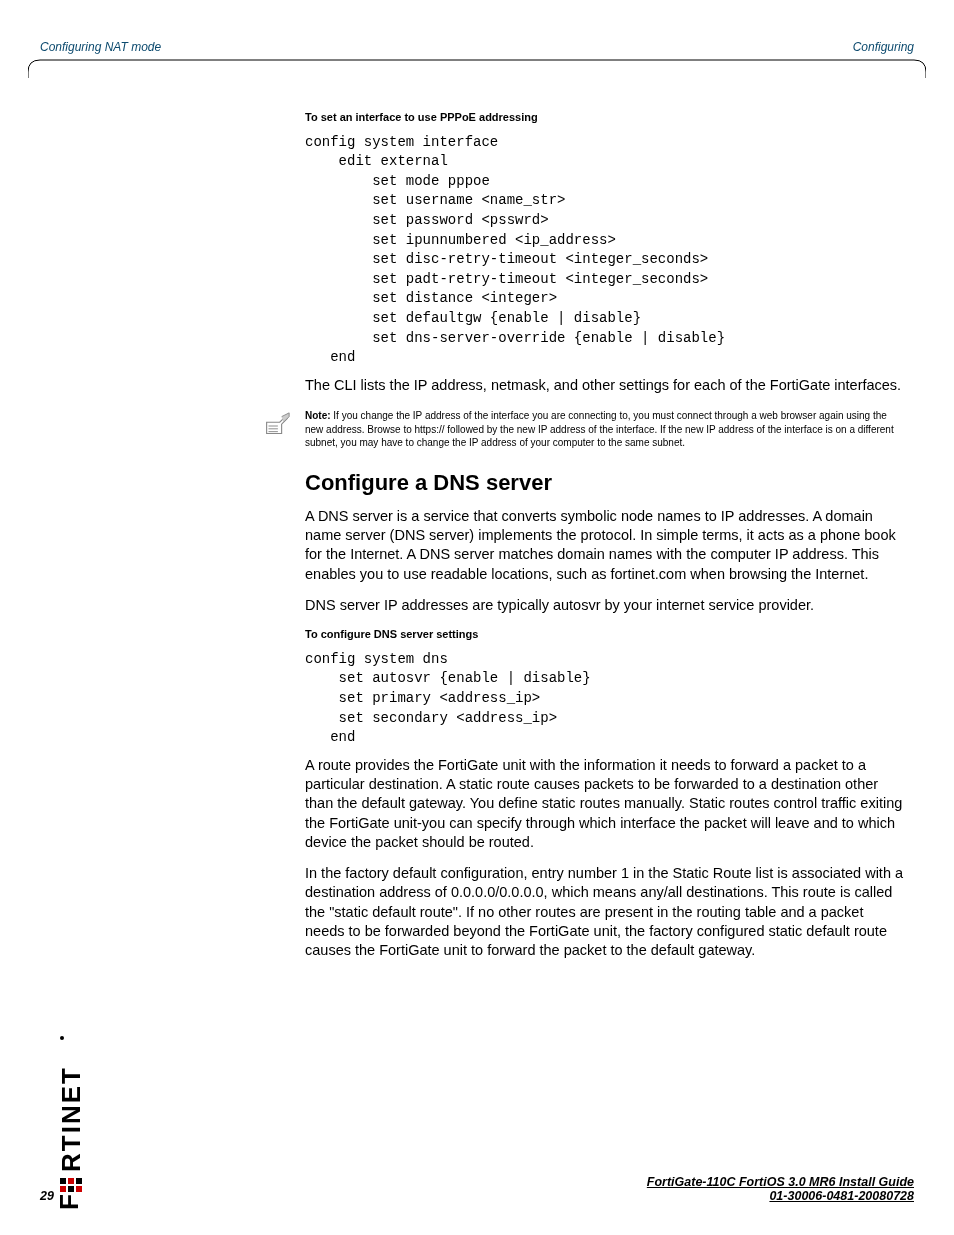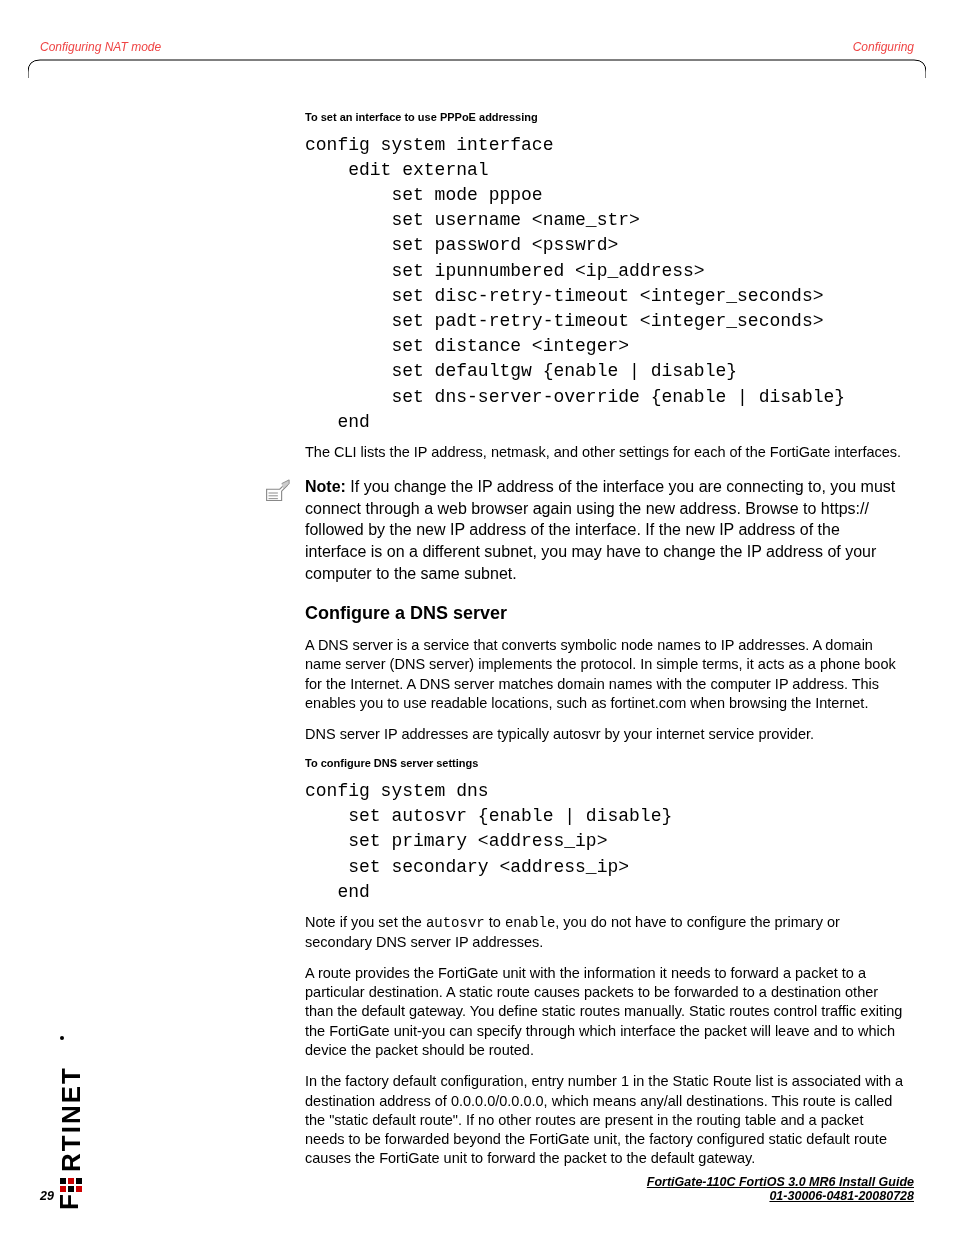--- a/index.html
+++ b/index.html
@@ -12,21 +12,21 @@
     position: relative;
     color: #000;
   }
   .hdr {
     position: absolute;
     top: 40px;
     left: 40px;
     right: 40px;
     font-style: italic;
     font-size: 12px;
-    color: #ef4444;
+    color: #0c4a6e;
     display: flex;
     justify-content: space-between;
   }
   .hdr-line {
     position: absolute;
     top: 58px;
     left: 28px;
     right: 28px;
     height: 20px;
   }
@@ -39,33 +39,33 @@
     font-size: 14.5px;
     line-height: 1.33;
   }
   h4.bold-run {
     font-size: 11px;
     font-weight: bold;
     margin: 0 0 8px 0;
   }
   pre.code {
     font-family: "Courier New", monospace;
-    font-size: 18px;
+    font-size: 14px;
     line-height: 1.4;
     margin: 0 0 8px 0;
     white-space: pre;
   }
   p.body { margin: 5px 0 12px 0; }
   h3.section {
-    font-size: 18px;
+    font-size: 22px;
     font-weight: bold;
     margin: 18px 0 10px 0;
   }
   .note-block { margin: 14px 0 14px 0; }
-  .note-text { font-size: 16px; line-height: 1.35; }
+  .note-text { font-size: 10px; line-height: 1.35; }
   .note-text b { font-weight: bold; }
   .note-icon {
     position: absolute;
     left: -44px;
     top: 2px;
     width: 30px;
     height: 30px;
   }
   code.inline { font-family: "Courier New", monospace; font-size: 14px; }
   .footer {
@@ -132,23 +132,20 @@
 
   <h3 class="section">Configure a DNS server</h3>
   <p class="body">A DNS server is a service that converts symbolic node names to IP addresses. A domain name server (DNS server) implements the protocol. In simple terms, it acts as a phone book for the Internet. A DNS server matches domain names with the computer IP address. This enables you to use readable locations, such as fortinet.com when browsing the Internet.</p>
   <p class="body">DNS server IP addresses are typically autosvr by your internet service provider.</p>
   <h4 class="bold-run">To configure DNS server settings</h4>
   <pre class="code">config system dns
     set autosvr {enable | disable}
     set primary &lt;address_ip&gt;
     set secondary &lt;address_ip&gt;
    end</pre>
-  <p class="body">
-    <span>Note if you set the </span><code class="inline">autosvr</code><span> to </span><code class="inline">enable</code><span>, you do not have to configure the primary or secondary DNS server IP addresses.</span>
-  </p>
 
   <p class="body">A route provides the FortiGate unit with the information it needs to forward a packet to a particular destination. A static route causes packets to be forwarded to a destination other than the default gateway. You define static routes manually. Static routes control traffic exiting the FortiGate unit-you can specify through which interface the packet will leave and to which device the packet should be routed.</p>
   <p class="body">In the factory default configuration, entry number 1 in the Static Route list is associated with a destination address of 0.0.0.0/0.0.0.0, which means any/all destinations. This route is called the "static default route". If no other routes are present in the routing table and a packet needs to be forwarded beyond the FortiGate unit, the factory configured static default route causes the FortiGate unit to forward the packet to the default gateway.</p>
 
 </div>
 
 <div class="fortinet-logo">
   <svg viewBox="0 0 32 190">
     <g transform="translate(16,95) rotate(-90) translate(-95,-16)">
       <text x="0" y="24" font-family="Arial" font-size="26" font-weight="900" letter-spacing="1" fill="#000">F</text>

